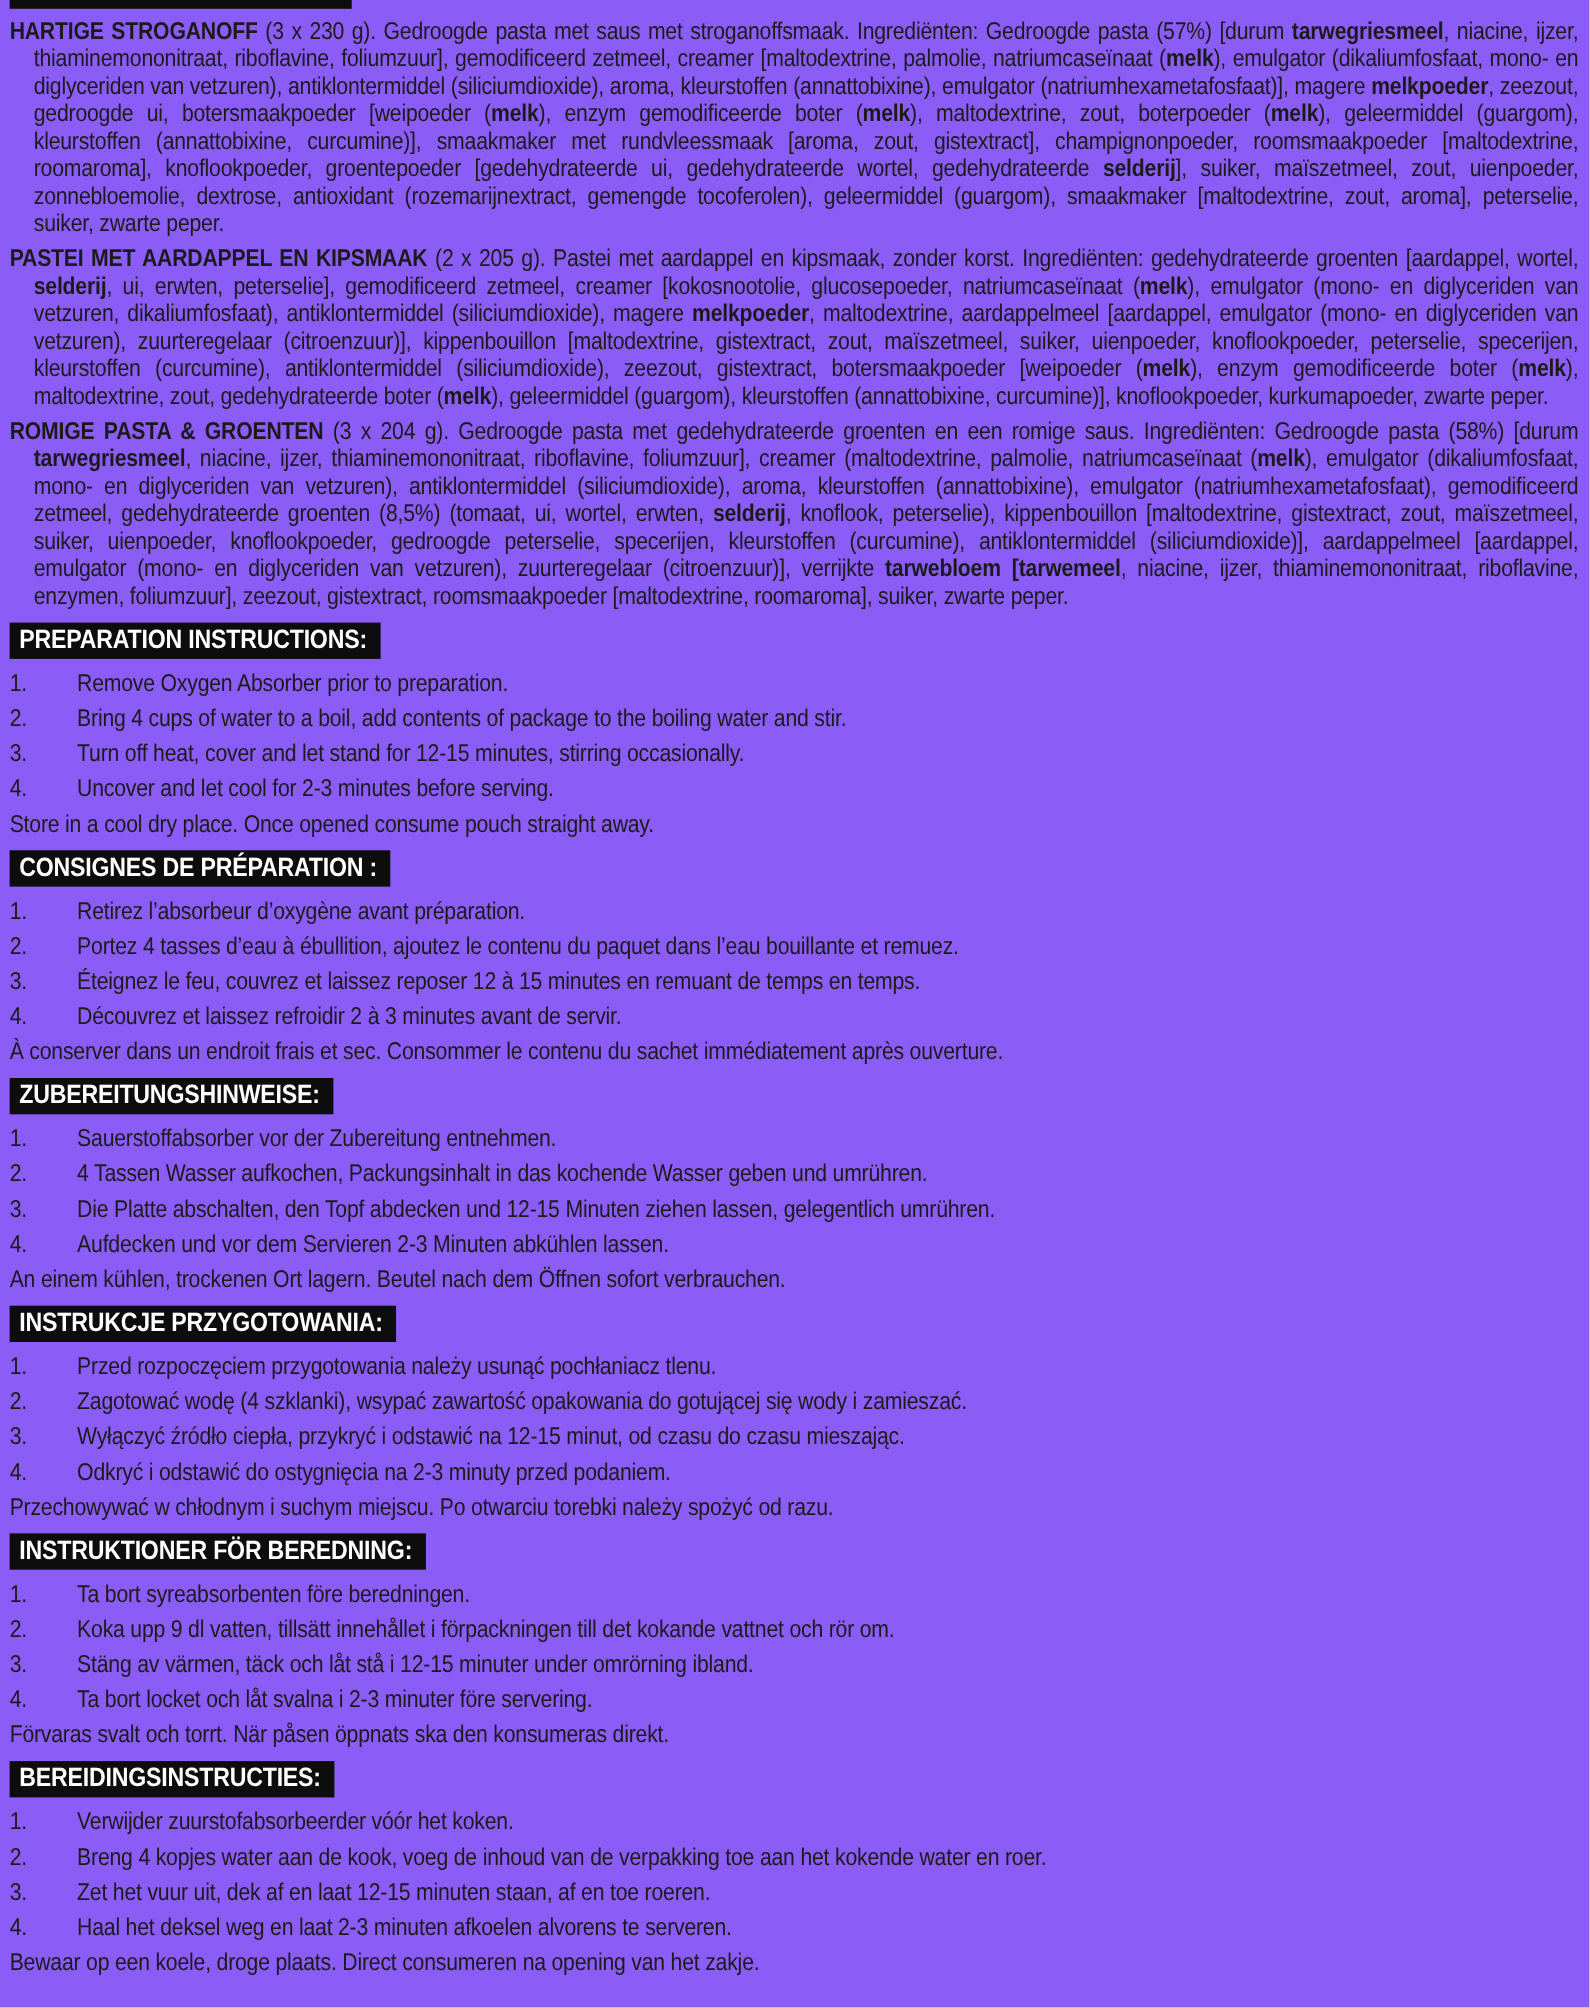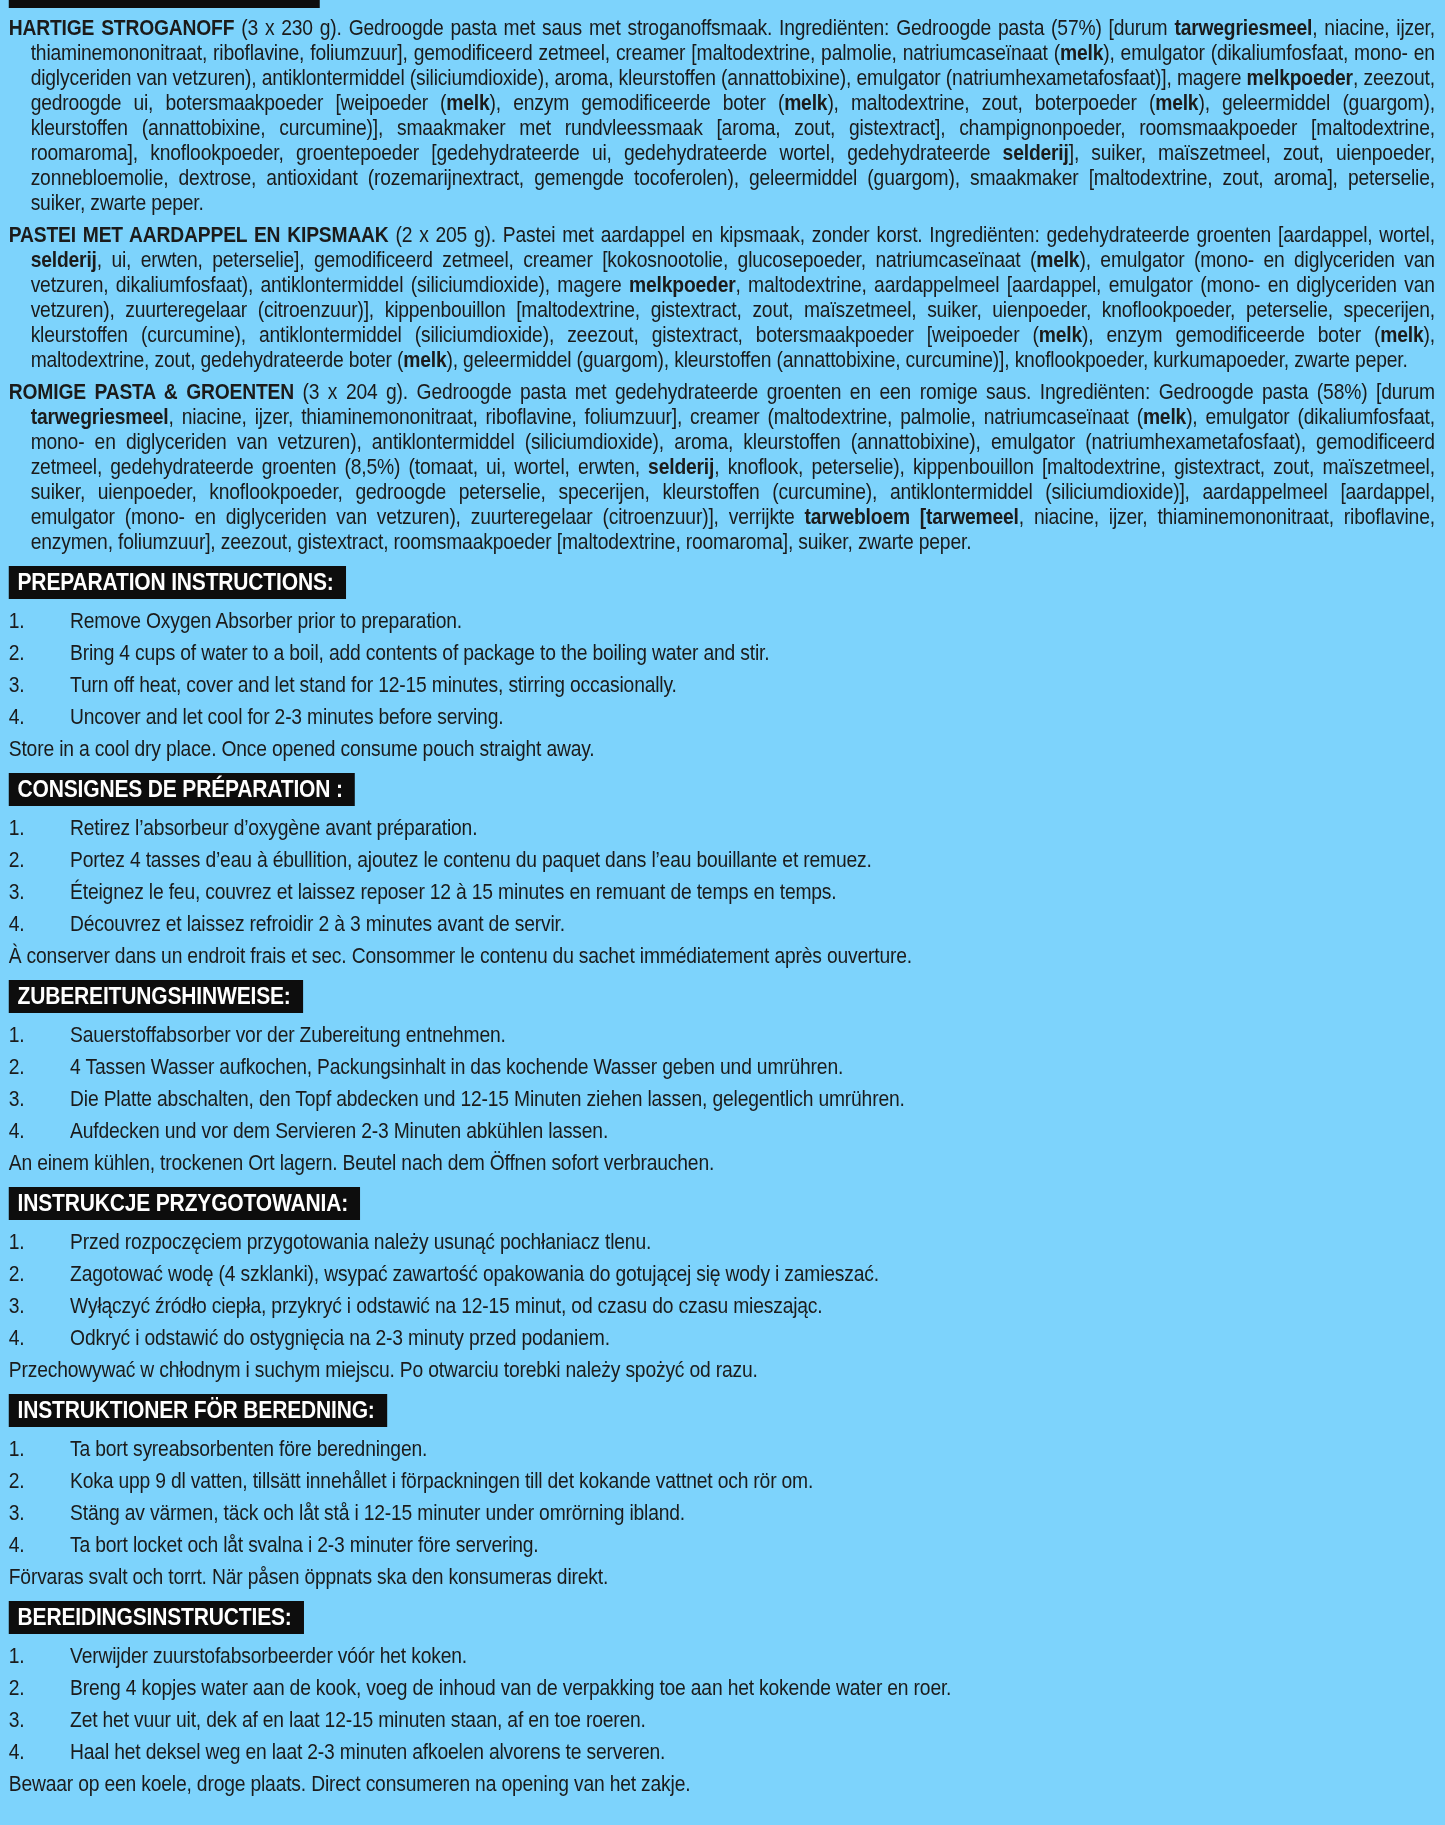--- a/index.html
+++ b/index.html
@@ -1,19 +1,19 @@
 <!DOCTYPE html>
 <html><head>
 <meta charset="utf-8">
 <style>
   html,body{margin:0;padding:0;background:#ffffff;}
   .page{
     position:relative;
     width:1445px;height:1825px;
-    background:#7dd3fc;
+    background:#8b5cf6;
     overflow:hidden;
     font-family:"Liberation Sans","DejaVu Sans",sans-serif;
     color:#1b1b1b;
   }
   
   .squeeze{
     width:1650px;
     transform:scaleX(0.876);
     transform-origin:top left;
     box-sizing:border-box;

